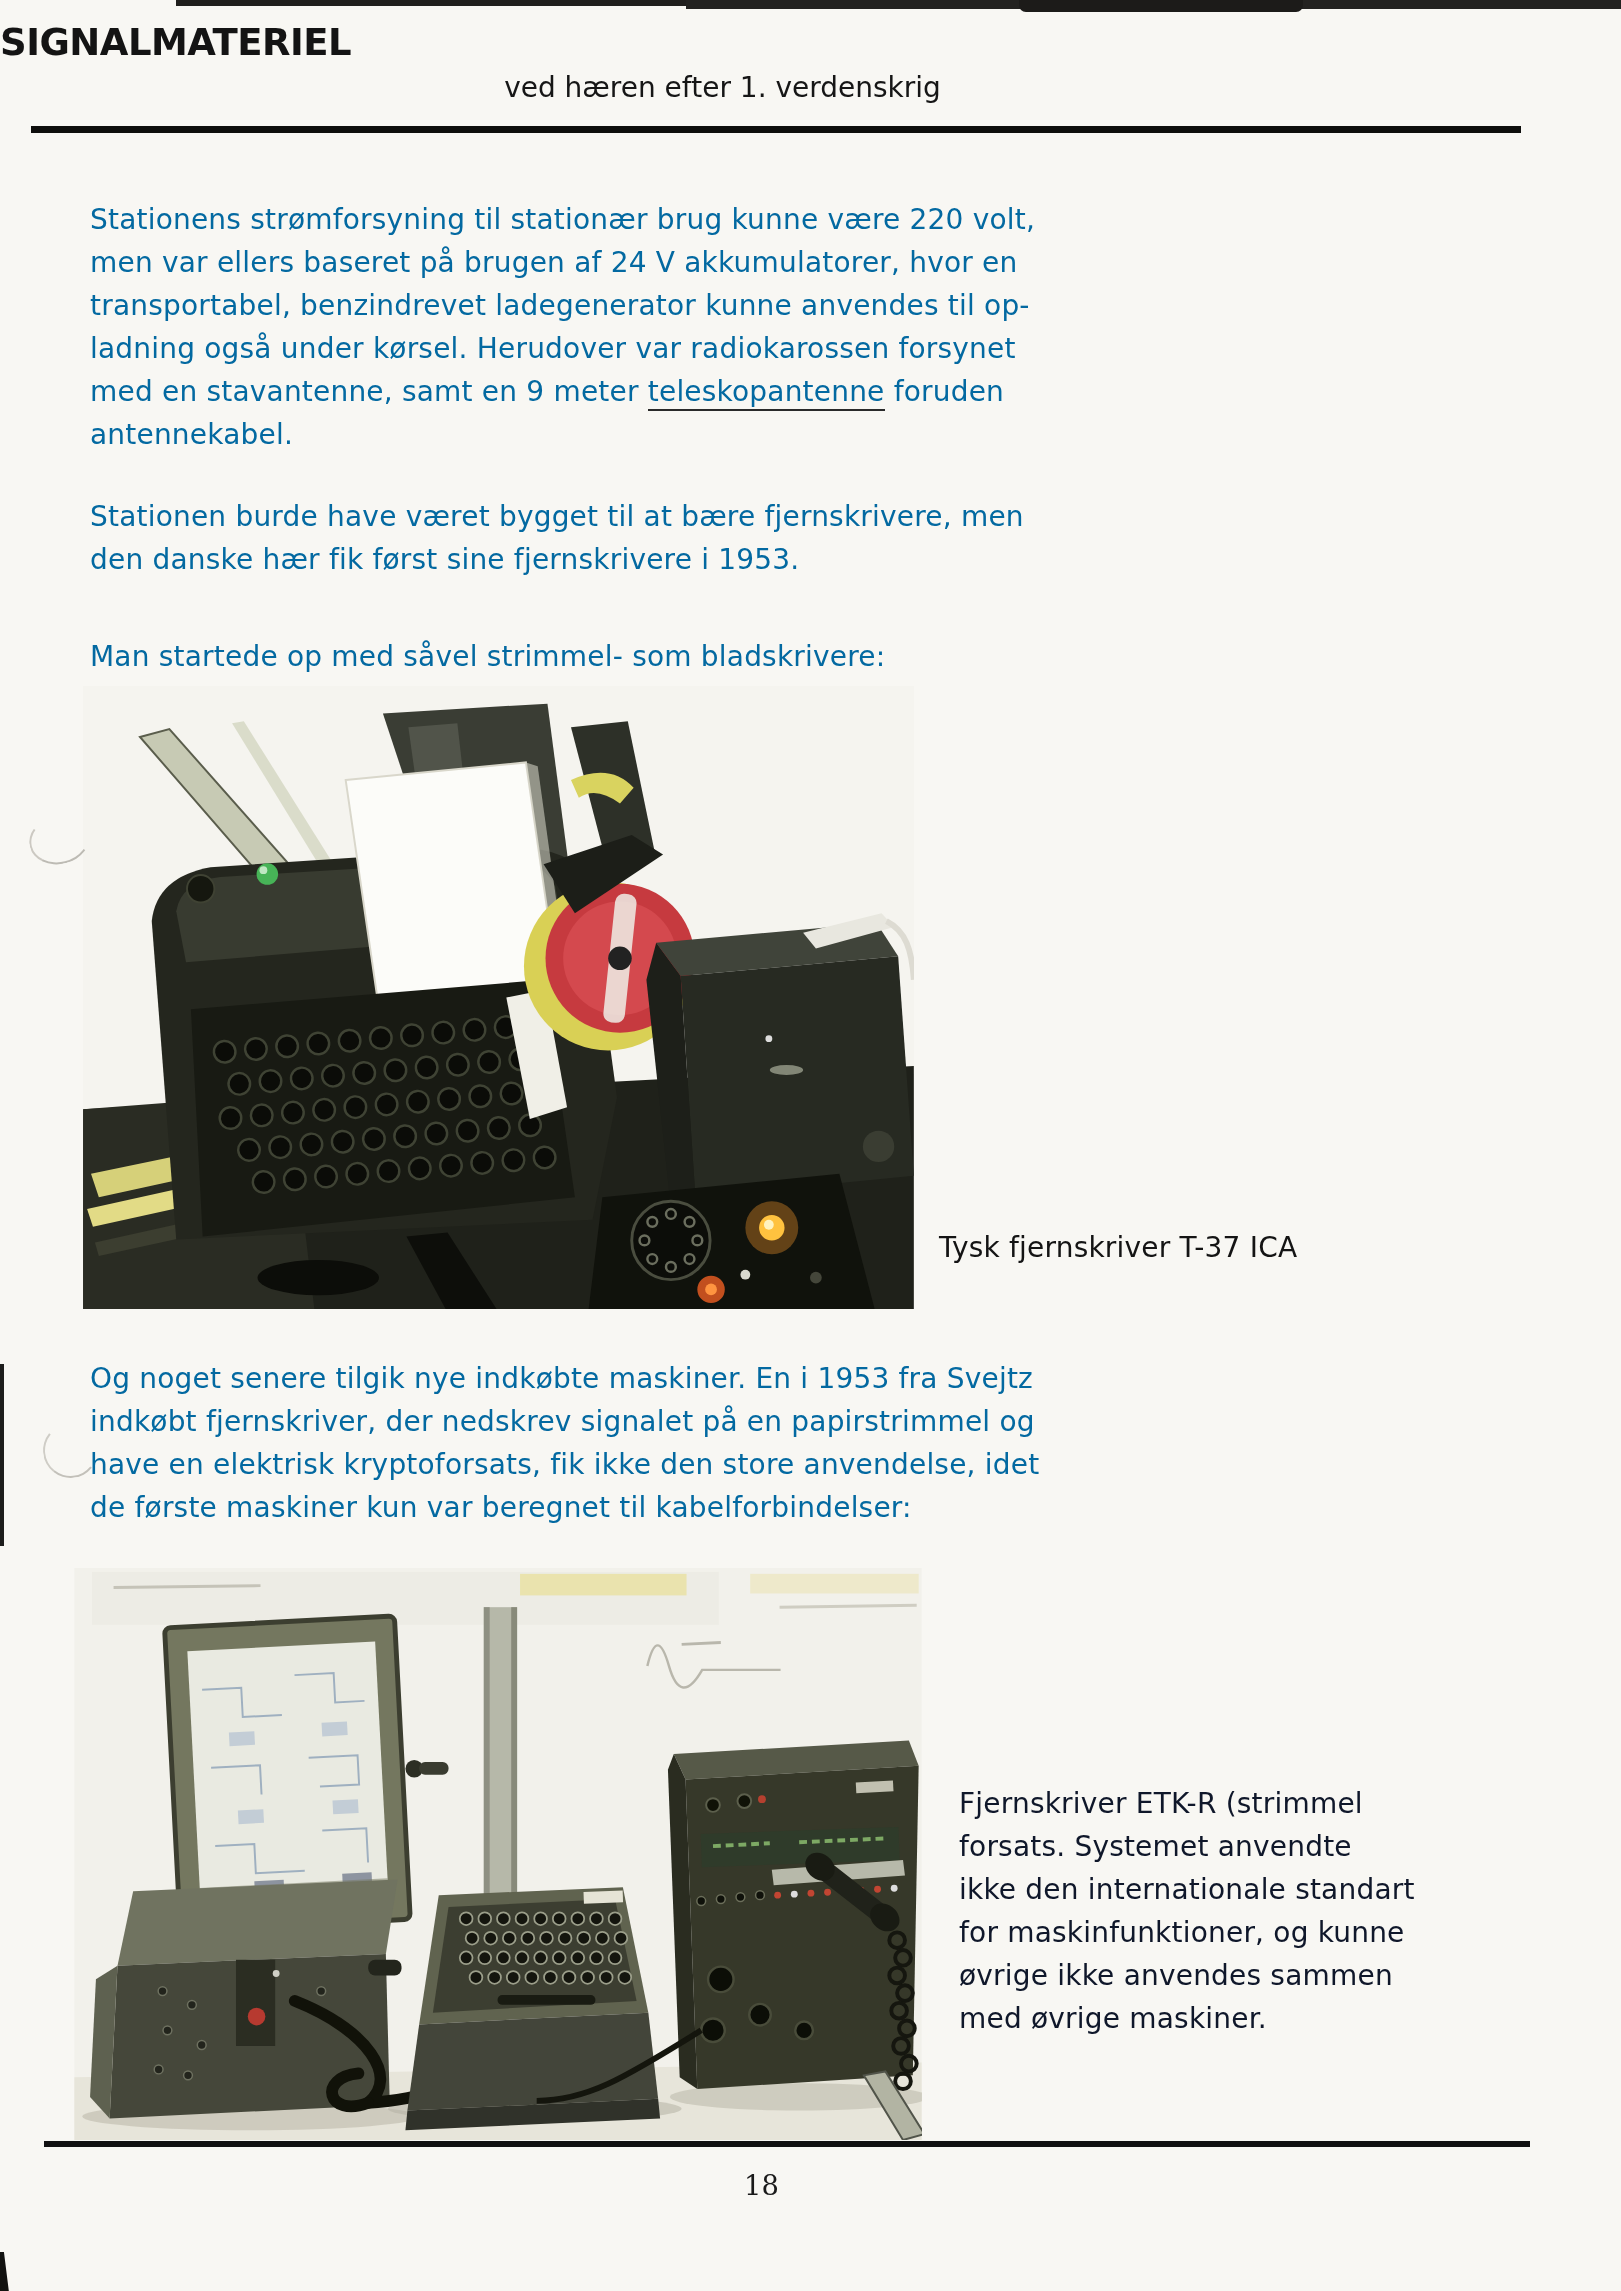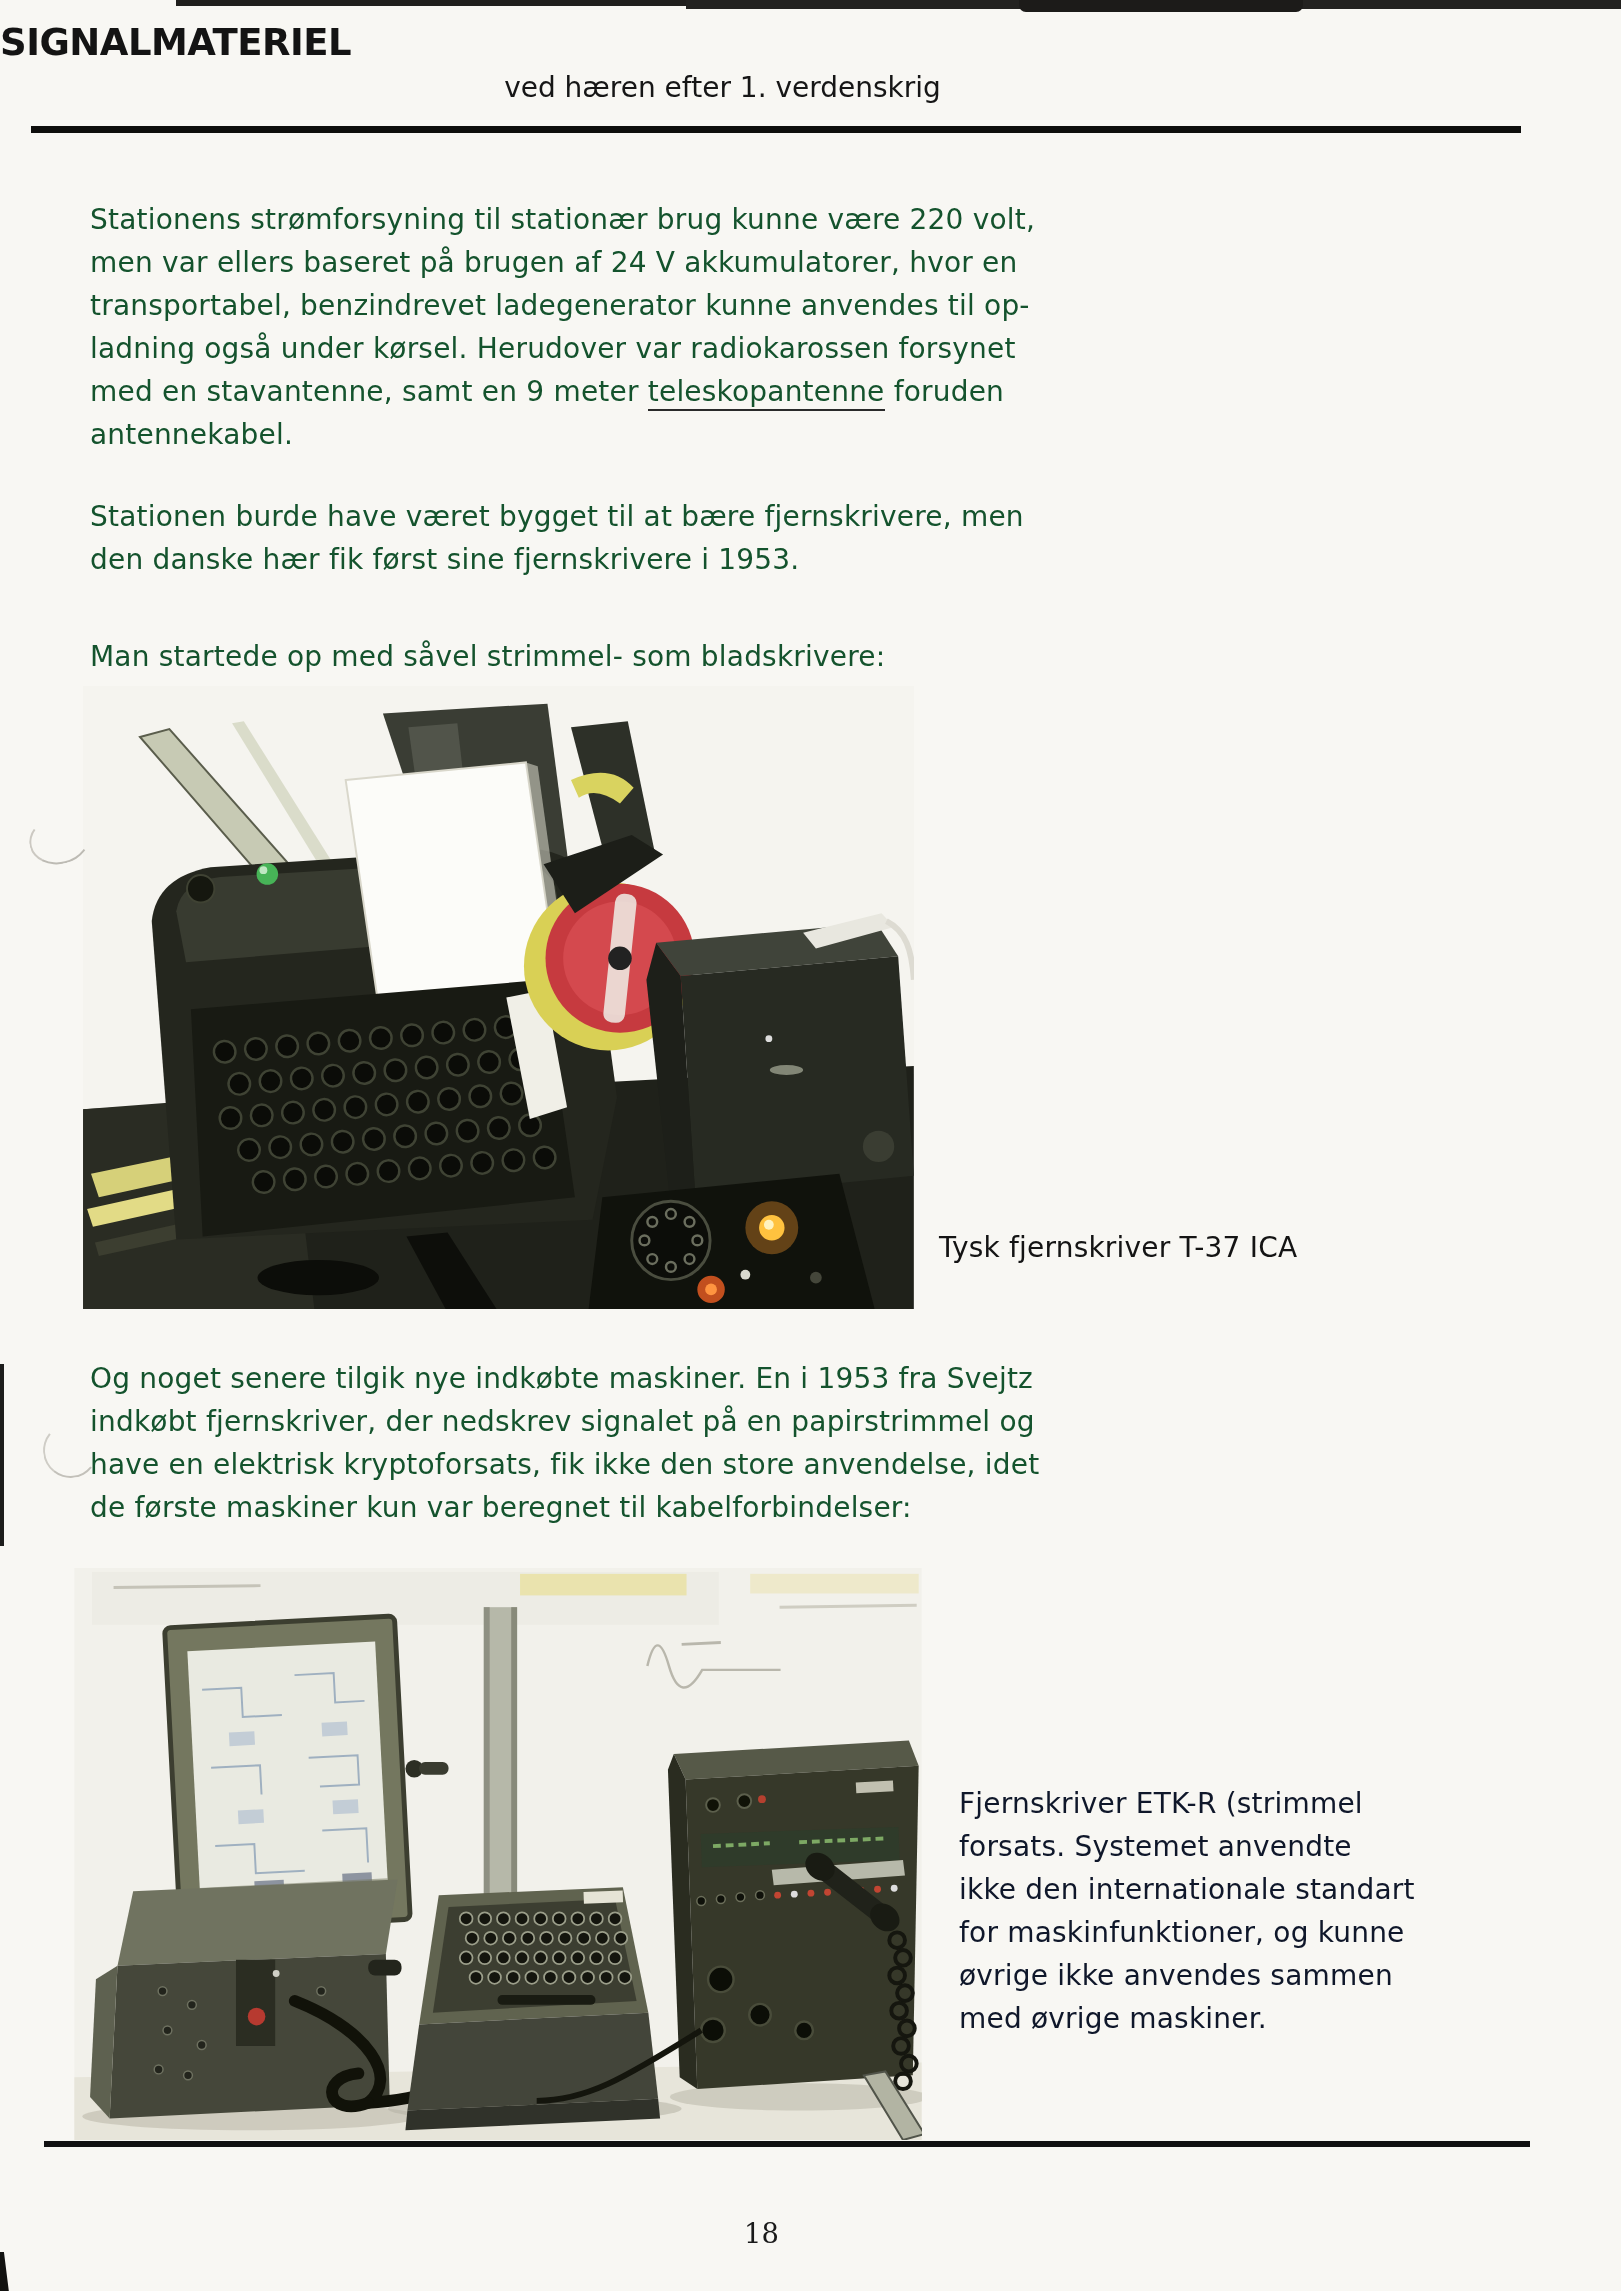--- a/index.html
+++ b/index.html
@@ -24,28 +24,28 @@
     border-radius:50%;transform:rotate(-6deg);z-index:2;}
   
   .hdr-title{position:absolute;left:0;top:20.6px;width:1445px;text-align:left;
     font-size:37px;font-weight:bold;letter-spacing:-0.5px;color:#141414;}
   .hdr-sub{position:absolute;left:0;top:71px;width:1445px;text-align:center;
     font-size:28px;color:#161616;}
   .rule-top{position:absolute;left:31px;top:126px;width:1490px;height:6.9px;background:#0e0e0c;z-index:6;}
   .rule-bottom{position:absolute;left:44px;top:2141px;width:1486px;height:5.9px;background:#101010;z-index:6;}
   
   .para{position:absolute;left:90px;width:1117px;font-size:28px;line-height:43px;
-    color:#14532d;letter-spacing:0.2px;}
+    color:#0369a1;letter-spacing:0.2px;}
   .p1{top:198px;} .p2{top:495px;} .p3{top:635px;} .p4{top:1357px;}
   .uline{border-bottom:2.9px solid #2a2a2a;padding-bottom:1px;}
   .caption1{position:absolute;left:939px;top:1231px;font-size:28px;color:#141414;letter-spacing:0.2px;}
   .caption2{position:absolute;left:959px;top:1782px;width:549px;font-size:28px;line-height:43px;
     color:#0f172a;letter-spacing:0.2px;}
   .pagenum{position:absolute;left:683px;top:2170px;width:157px;text-align:center;
-    font-family:"DejaVu Serif","Liberation Serif",serif;font-size:27.4px;color:#1a1a1a;margin-top:48px;}
+    font-family:"DejaVu Serif","Liberation Serif",serif;font-size:27.4px;color:#1a1a1a;}
   
   .photo1{position:absolute;left:83px;top:686px;width:831px;height:623px;z-index:1;}
   .photo2{position:absolute;left:74px;top:1568px;width:848px;height:572px;z-index:1;}
   .photo1 svg,.photo2 svg{display:block;width:100%;height:100%;}
 </style>
 </head>
 <body>
 
 <div id="page">
 

